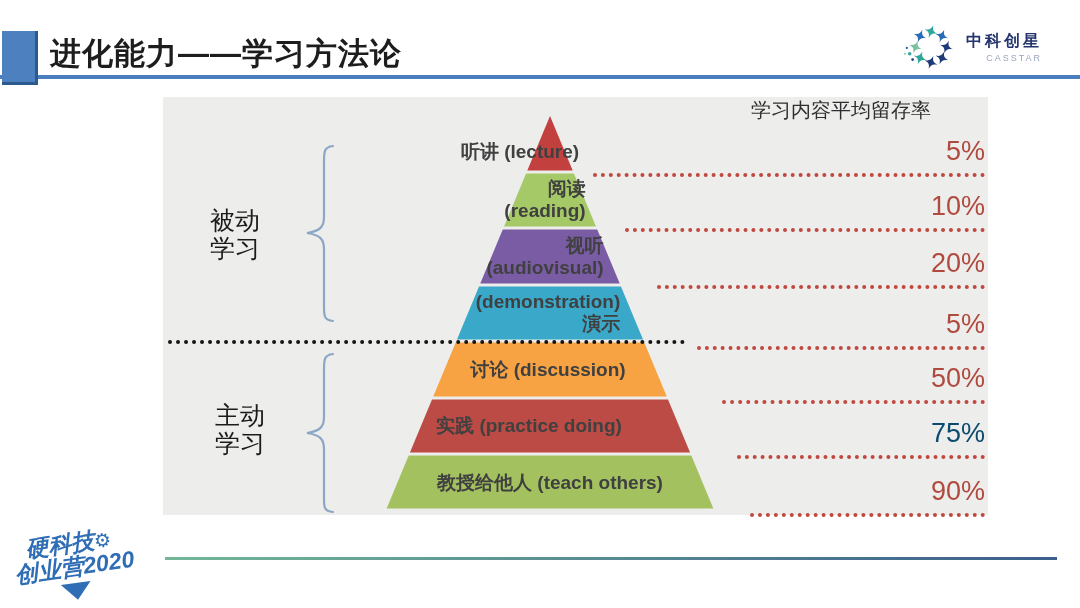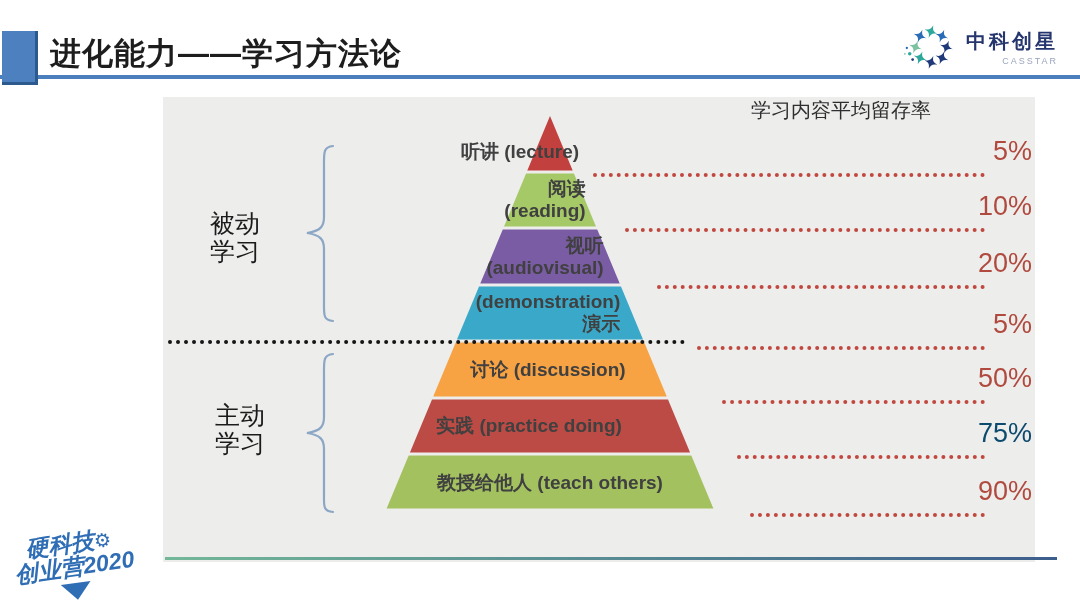--- a/index.html
+++ b/index.html
@@ -9,25 +9,25 @@
   
   .accent-sq{position:absolute;left:2px;top:31px;width:33px;height:51px;background:#4d80be;
              border-right:3px solid #2d5a8e;border-bottom:3px solid #2d5a8e;z-index:3;}
   .title-rule{position:absolute;left:0;top:75px;width:1080px;height:4px;background:#4a7ebc;z-index:2;}
   .page-title{position:absolute;left:50px;top:33px;font-size:31px;font-weight:600;color:#1d1d1d;
               letter-spacing:1px;white-space:nowrap;z-index:3;}
 
   .brand{position:absolute;left:902px;top:18px;display:flex;align-items:center;z-index:3;}
   .brand-mark{width:58px;height:58px;}
   .brand-text{display:flex;flex-direction:column;align-items:flex-end;margin-left:6px;}
-  .brand-name{font-size:20px;font-weight:bold;color:#25356d;letter-spacing:3px;white-space:nowrap;}
+  .brand-name{font-size:16px;font-weight:bold;color:#25356d;letter-spacing:3px;white-space:nowrap;}
   .brand-sub{font-size:9px;color:#9aa5bd;letter-spacing:2px;margin-top:1px;}
 
   
-  .panel{position:absolute;left:163px;top:97px;width:825px;height:465px;background:#ededec;padding-left:47px;}
+  .panel{position:absolute;left:163px;top:97px;width:825px;height:418px;background:#ededec;}
   .value-header{position:absolute;left:588px;top:0px;font-size:20px;color:#2e2e2e;white-space:nowrap;z-index:6;}
   #pyramid-svg{position:absolute;left:0;top:0;z-index:1;}
   #brace-svg{position:absolute;left:0;top:0;z-index:2;}
   .band-label{position:absolute;transform:translate(-50%,-50%);text-align:right;font-weight:bold;
               font-size:19px;color:#404040;line-height:1.18;white-space:nowrap;z-index:4;}
   .dot-line{position:absolute;height:0;border-top:4px dotted #c0483e;z-index:3;}
   .divider{position:absolute;left:5px;top:243px;width:517px;height:0;border-top:4px dotted #151515;z-index:3;}
   .pct{position:absolute;right:3px;width:220px;text-align:right;font-size:27px;z-index:4;white-space:nowrap;}
   .group-label{position:absolute;font-size:25px;color:#1b1b1b;line-height:1.12;z-index:4;}
   .caption{position:absolute;left:389px;top:422px;transform:translateX(-50%);font-size:24px;
@@ -123,21 +123,21 @@
       <div class="band-label" style="left: 366px; top: 329px;">
         <div>实践 (practice doing)</div>
       </div>
       <div class="dot-line" style="left: 574px; top: 358px; width: 248px; border-color: rgb(192, 72, 62);"></div>
       <div class="pct" style="top: 321px; color: #0c4a6e;">75%</div>
       <div class="band-label" style="left: 387px; top: 386px;">
         <div>教授给他人 (teach others)</div>
       </div>
       <div class="dot-line" style="left: 587px; top: 416px; width: 235px; border-color: rgb(192, 72, 62);"></div>
       <div class="pct" style="top: 379px; color: rgb(176, 74, 62);">90%</div>
-      <div class="group-label" style="left: 47px; top: 112px;">
+      <div class="group-label" style="left: 47px; top: 112px; font-family: Liberation Mono, monospace;">
         <div>被动</div>
         <div>学习</div>
       </div>
       <div class="group-label" style="left: 52px; top: 304px;">
         <div>主动</div>
         <div>学习</div>
       </div>
     </div>
 
   <div class="bottom-rule"></div>

